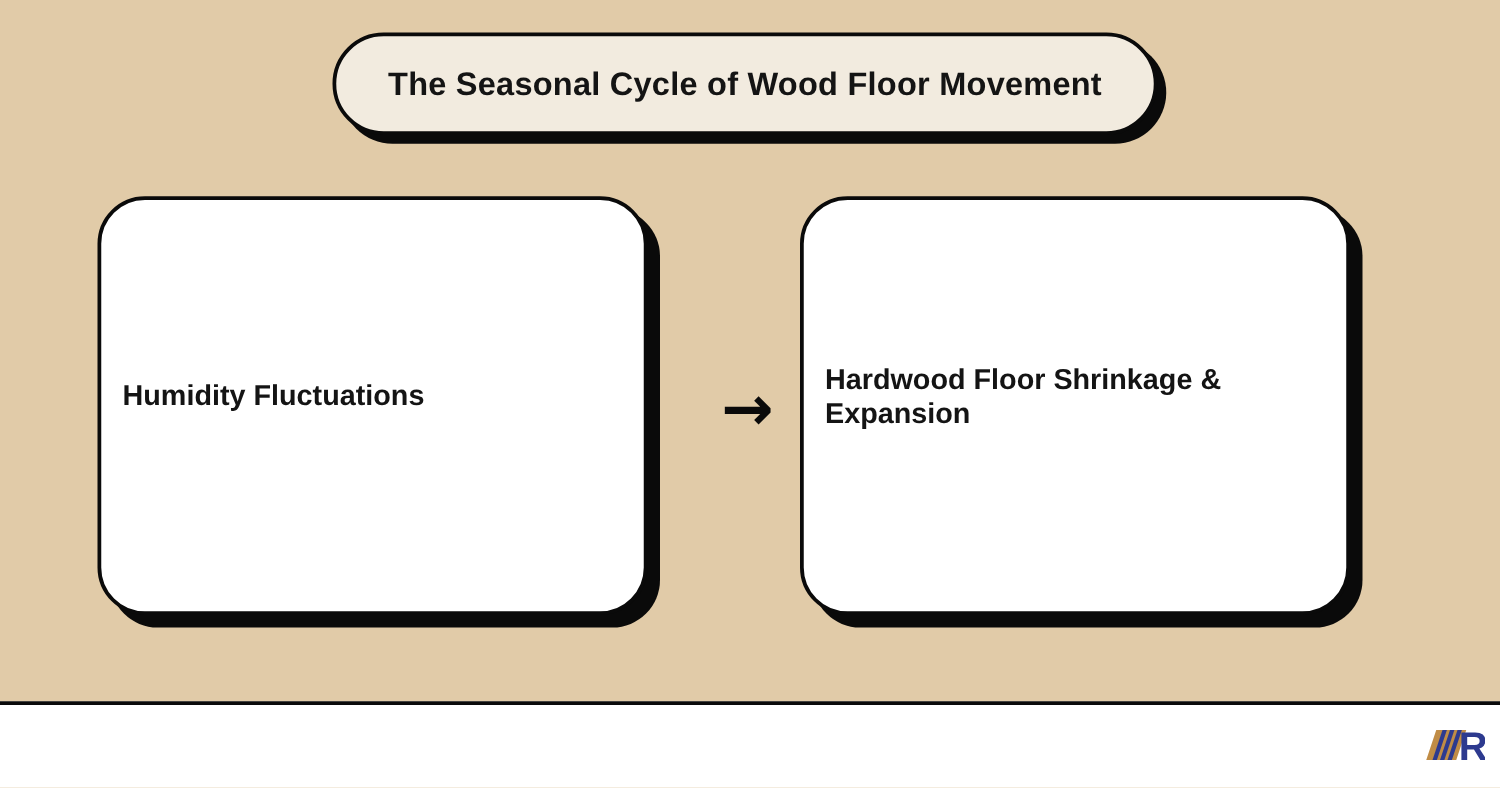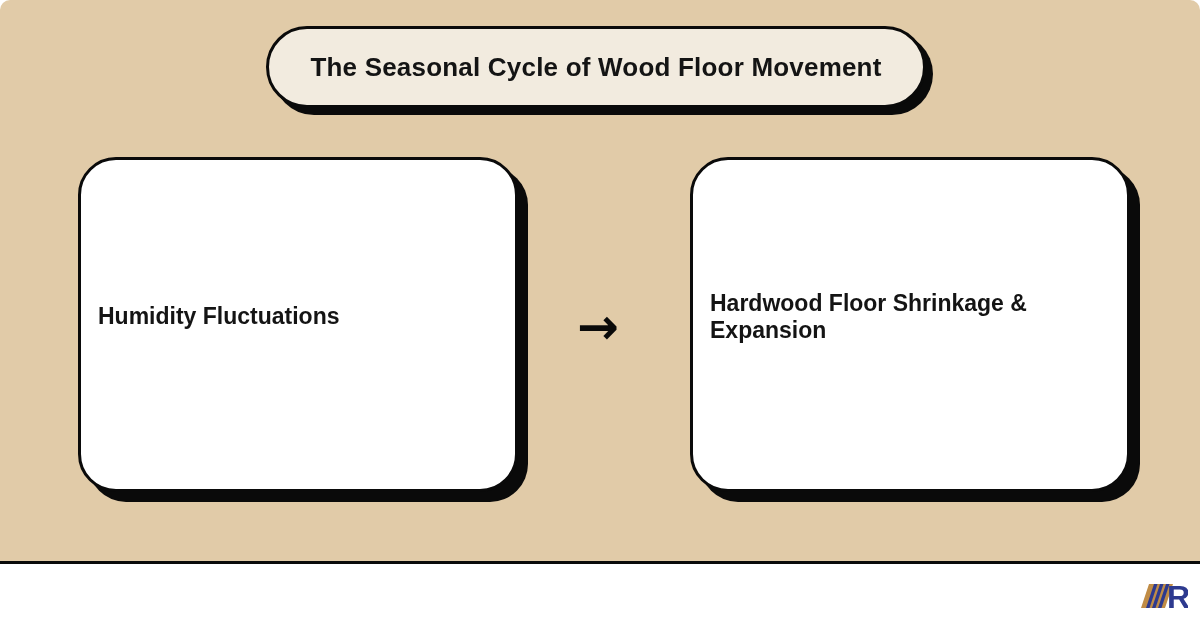--- a/index.html
+++ b/index.html
@@ -10,21 +10,20 @@
     width: 1200px;
     height: 630px;
     overflow: hidden;
     font-family: "Liberation Sans", "DejaVu Sans", sans-serif;
   }
   .canvas {
     position: relative;
     width: 1200px;
     height: 630px;
     background: #e1cba8;
-    border-radius: 10px;
   }
   
   .title-pill {
     position: absolute;
     left: 266px;
     top: 26px;
     width: 660px;
     height: 82px;
     box-sizing: border-box;
     background: #f2ebdf;
@@ -52,21 +51,21 @@
     background: #ffffff;
     border: 3px solid #0a0a0a;
     border-radius: 38px;
     box-shadow: 10px 10px 0 0 #0a0a0a;
     display: flex;
     flex-direction: column;
     justify-content: center;
     padding: 0 26px 0 17px;
   }
   .card.left  { left: 78px; }
-  .card.right { left: 690px; }
+  .card.right { left: 640px; }
   .card h2 {
     margin: 0 0 16px 0;
     font-size: 23px;
     line-height: 27px;
     font-weight: bold;
     color: #141414;
     white-space: pre-line;
   }
   .card p {
     margin: 0;

